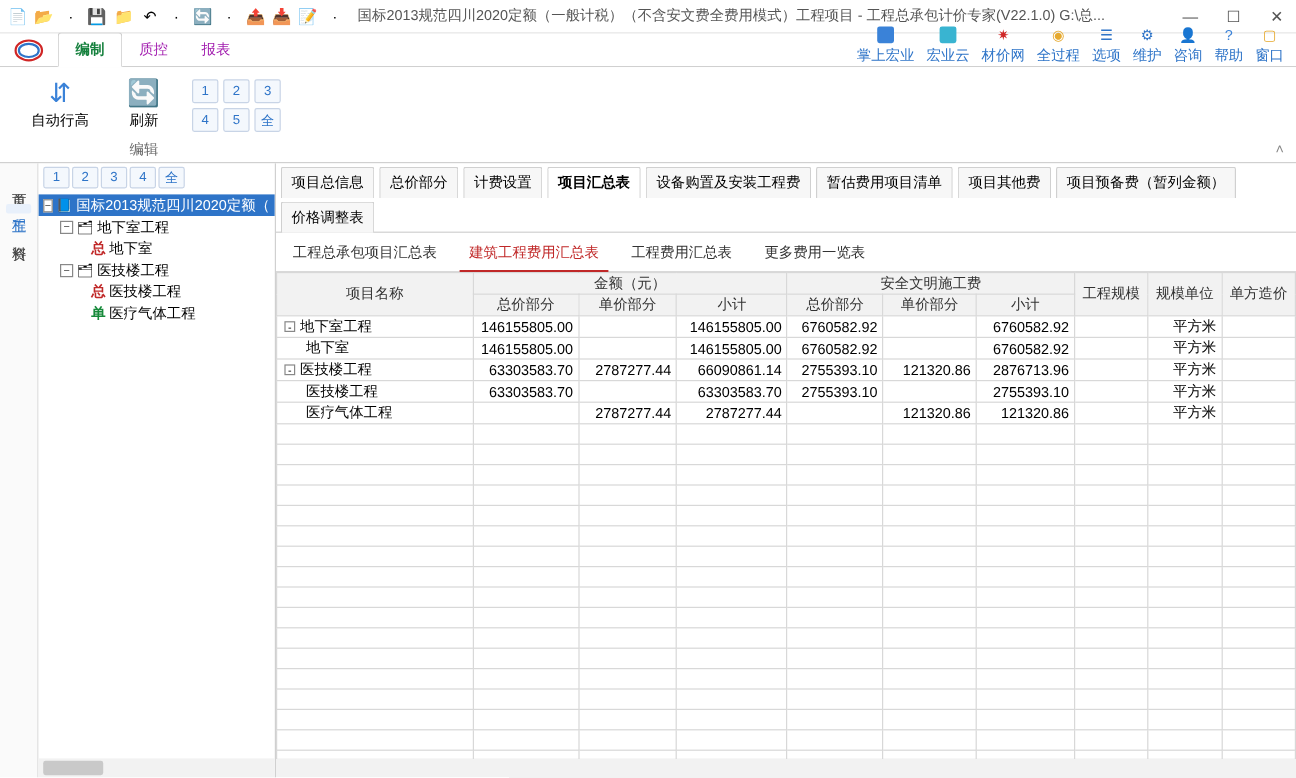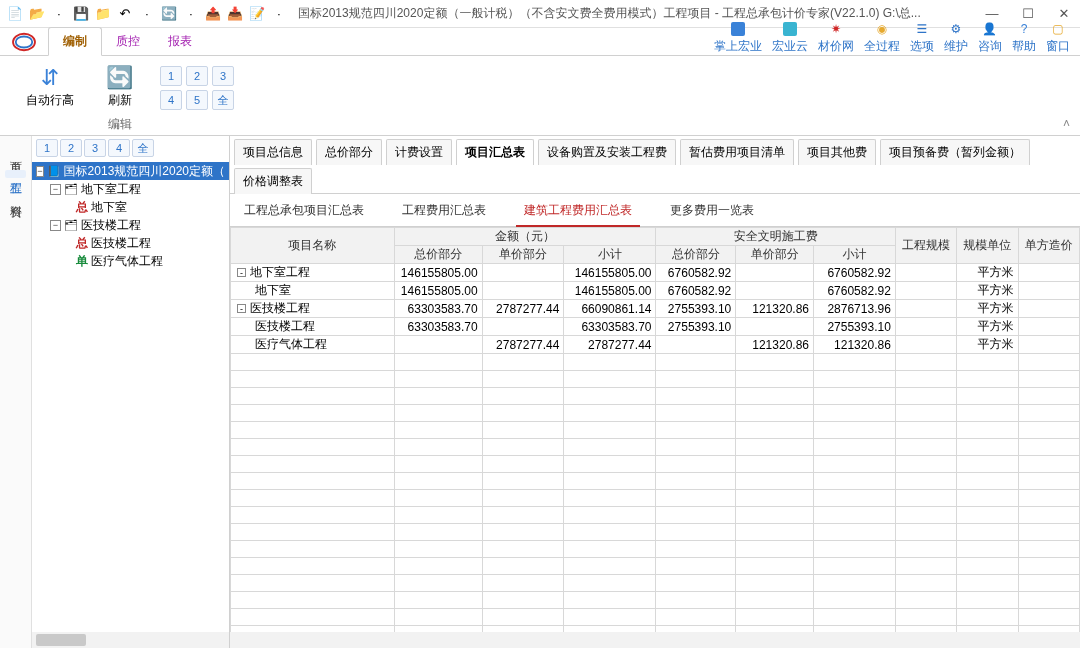--- a/index.html
+++ b/index.html
@@ -9,21 +9,21 @@
     .title-bar .qa-icons { display: flex; gap: 4px; align-items: center; }
     .qa-btn { width: 18px; height: 18px; display: inline-flex; align-items: center; justify-content: center; cursor: pointer; font-size: 13px; }
     .title-text { margin-left: 10px; color: #555; flex: 1; overflow: hidden; text-overflow: ellipsis; white-space: nowrap; }
     .win-controls { display: flex; gap: 16px; margin-left: 10px; }
     .win-btn { width: 20px; height: 20px; display: flex; align-items: center; justify-content: center; cursor: pointer; font-size: 13px; color: #555; }
     
     .ribbon-header { height: 28px; display: flex; align-items: flex-end; background: #fff; padding-left: 6px; border-bottom: 1px solid #d0d0d0; }
     .app-logo { width: 36px; height: 26px; display: flex; align-items: center; justify-content: center; margin-right: 6px; }
     .logo-svg { width: 28px; height: 22px; }
     .ribbon-tab { padding: 5px 14px; cursor: pointer; color: #a21caf; }
-    .ribbon-tab.active { background: #fff; border: 1px solid #d0d0d0; border-bottom: 1px solid #fff; margin-bottom: -1px; color: #a16207; font-weight: bold; border-radius: 3px 3px 0 0; }
+    .ribbon-tab.active { background: #fff; border: 1px solid #d0d0d0; border-bottom: 1px solid #fff; margin-bottom: -1px; color: #15803d; font-weight: bold; border-radius: 3px 3px 0 0; }
     .ribbon-links { margin-left: auto; display: flex; gap: 10px; padding-right: 10px; align-items: center; }
     .ribbon-link { color: #2e74c8; cursor: pointer; display: flex; align-items: center; gap: 2px; flex-direction: column; }
     .link-ico { width: 14px; height: 14px; display: inline-block; border-radius: 2px; }
     
     .ribbon-body { height: 80px; background: #fff; display: flex; padding: 6px 10px 2px; border-bottom: 1px solid #d0d0d0; position: relative; }
     .ribbon-group { display: flex; flex-direction: column; align-items: center; padding: 0 10px; }
     .rbn-label { font-size: 12px; color: #666; margin-top: auto; }
     .big-btn { display: flex; flex-direction: column; align-items: center; cursor: pointer; padding: 2px 6px; }
     .big-btn-ico { width: 28px; height: 28px; display: flex; align-items: center; justify-content: center; font-size: 22px; }
     .mini-grid { display: grid; grid-template-columns: repeat(3, 22px); gap: 4px; }
@@ -46,21 +46,21 @@
     .tree-ico { width: 14px; display: inline-flex; justify-content: center; margin-right: 3px; font-size: 11px; }
     .tree-badge { color: #c02828; font-weight: bold; margin-right: 3px; }
     .tree-badge.green { color: #178a3b; }
     .tree-scroll { height: 16px; background: #f2f2f2; display: flex; align-items: center; }
     .scrollbar-thumb { height: 12px; width: 50px; background: #c9c9c9; margin-left: 4px; border-radius: 2px; }
     
     .main-panel { flex: 1; display: flex; flex-direction: column; overflow: hidden; }
     .tabstrip { display: flex; padding: 3px 4px 0; gap: 4px; border-bottom: 1px solid #d0d0d0; flex-wrap: wrap; }
     .tab { padding: 4px 8px; border: 1px solid #d0d0d0; border-bottom: none; background: #f7f7f7; cursor: pointer; border-radius: 2px 2px 0 0; margin-bottom: -1px; }
     .tab.active { background: #fff; font-weight: bold; }
-    .subtabstrip { display: flex; padding: 4px 6px 0; gap: 22px; border-bottom: 1px solid #d0d0d0; }
+    .subtabstrip { display: flex; padding: 4px 6px 0; gap: 11px; border-bottom: 1px solid #d0d0d0; }
     .subtab { padding: 4px 8px 6px; cursor: pointer; color: #333; }
     .subtab.active { color: #c02828; border-bottom: 2px solid #c02828; margin-bottom: -1px; }
     
     .grid-wrap { flex: 1; overflow: auto; position: relative; }
     table.grid { border-collapse: collapse; width: 100%; table-layout: fixed; }
     .grid th, .grid td { border: 1px solid #d8d8d8; height: 18px; padding: 0 4px; font-size: 12px; overflow: hidden; white-space: nowrap; }
     .grid th { background: #f2f2f2; font-weight: normal; text-align: center; color: #333; }
     .grid td { text-align: right; }
     .grid td.name { text-align: left; }
     .grid td.center { text-align: right; }
@@ -229,22 +229,22 @@
       <div class="tab">计费设置</div>
       <div class="tab active">项目汇总表</div>
       <div class="tab">设备购置及安装工程费</div>
       <div class="tab">暂估费用项目清单</div>
       <div class="tab">项目其他费</div>
       <div class="tab">项目预备费（暂列金额）</div>
       <div class="tab">价格调整表</div>
     </div>
     <div class="subtabstrip">
       <div class="subtab">工程总承包项目汇总表</div>
+      <div class="subtab active">建筑工程费用汇总表</div>
       <div class="subtab">工程费用汇总表</div>
-      <div class="subtab active">建筑工程费用汇总表</div>
       <div class="subtab">更多费用一览表</div>
     </div>
     <div class="grid-wrap">
       <table class="grid">
         <colgroup>
           <col style="width:160px">
             <col style="width:86px">
             <col style="width:80px">
             <col style="width:90px">
           <col style="width:78px">

